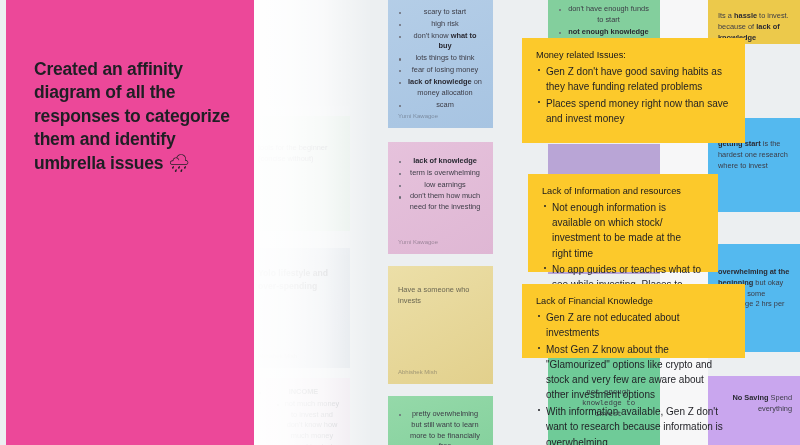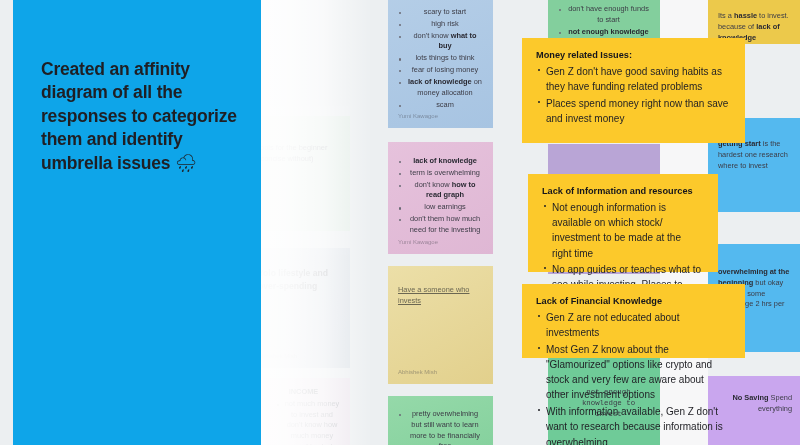--- a/index.html
+++ b/index.html
@@ -5,22 +5,22 @@
   html,body{margin:0;padding:0;}
   body{
     width:800px;height:445px;overflow:hidden;position:relative;
     background:#ffffff;
     font-family:"Liberation Sans", sans-serif;
   }
   #board{position:absolute;inset:0;background:#eceff1;overflow:hidden;}
 
   
   #left-panel{
-    position:absolute;left:13px;top:0;width:248px;height:445px;
-    background:#0ea5e9;z-index:60;
+    position:absolute;left:6px;top:0;width:248px;height:445px;
+    background:#ec4899;z-index:60;
   }
   #heading{
     position:absolute;left:28px;top:58px;width:205px;
     font-size:17.5px;font-weight:700;line-height:1.34;
     color:#1f1f24;letter-spacing:-0.2px;
   }
   #heading .umbrella{font-weight:400;}
 
   
   #left-fade{
@@ -54,21 +54,21 @@
 
   
   .ypanel{
     position:absolute;box-sizing:border-box;
     background:#fcc92b;
     padding:12px 16px 12px 14px;
     z-index:40;
     color:#1f1f24;
   }
   .ypanel h3{
-    margin:0 0 4px 0;font-size:9.2px;font-weight:700;letter-spacing:0px;color:#16161c;
+    margin:0 0 4px 0;font-size:9.2px;font-weight:400;letter-spacing:0px;color:#16161c;
   }
   .ypanel ul{margin:0;padding:0;list-style:none;}
   .ypanel li{
     position:relative;padding-left:10px;margin-bottom:1.5px;
     font-size:10px;line-height:1.52;color:#1f1f24;
   }
   .ypanel li:before{
     content:"";position:absolute;left:2px;top:5px;
     width:2.2px;height:2.2px;border-radius:50%;background:#1f1f24;
   }
@@ -114,29 +114,28 @@
       <li><b>lack of knowledge</b> on money allocation</li>
       <li>scam</li>
     </ul>
     <div class="author">Yumi Kawagoe</div>
   </div>
 
   <div class="note" style="left:388px;top:142px;width:105px;height:112px;background:linear-gradient(150deg,#e6c2dc,#dfb7d4);">
     <ul style="padding-top:5px;">
       <li><b>lack of knowledge</b></li>
       <li>term is overwhelming</li>
-      <li>don't know <b>how to read graph</b></li>
       <li>low earnings</li>
       <li>don't them how much need for the investing</li>
     </ul>
     <div class="author">Yumi Kawagoe</div>
   </div>
 
   <div class="note" style="left:388px;top:266px;width:105px;height:118px;background:linear-gradient(150deg,#ecdfa8,#e2d08c);">
-    <div class="body" style="padding-top:10px;color:#6b6752;text-decoration:underline;">Have a someone who invests</div>
+    <div class="body" style="padding-top:10px;color:#6b6752;">Have a someone who invests</div>
     <div class="author">Abhishek Mish</div>
   </div>
 
   <div class="note" style="left:388px;top:396px;width:105px;height:90px;background:linear-gradient(160deg,#95d9a9,#7fce99);">
     <ul style="padding-top:4px;">
       <li>pretty overwhelming but still want to learn more to be financially free</li>
     </ul>
   </div>
 
   <div class="note" style="left:548px;top:-50px;width:112px;height:92px;background:#83cf9d;">

